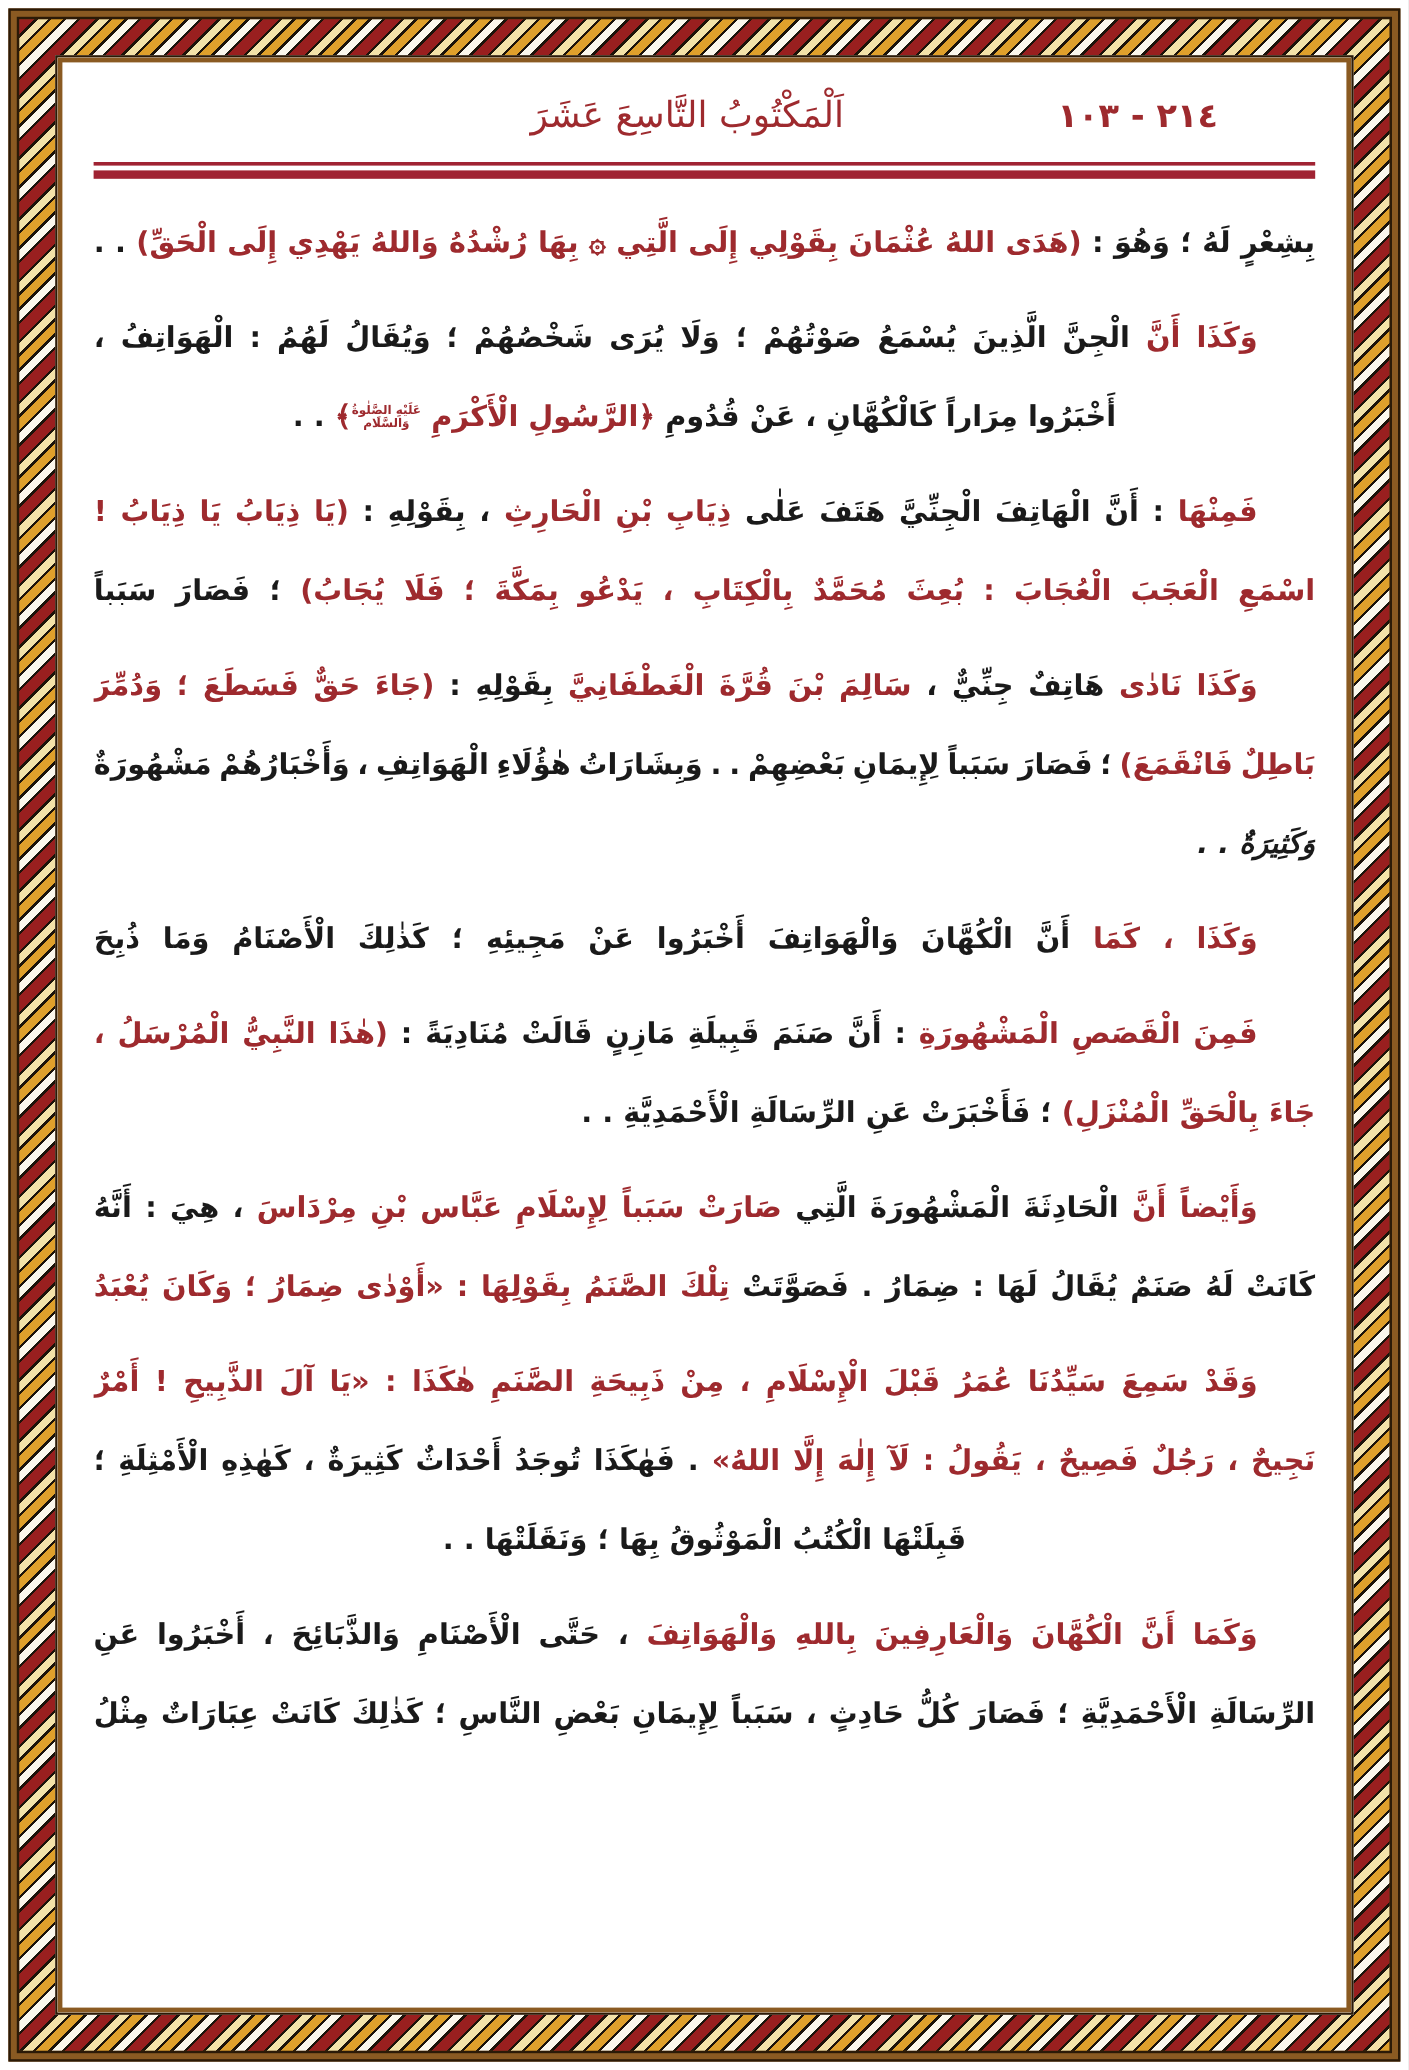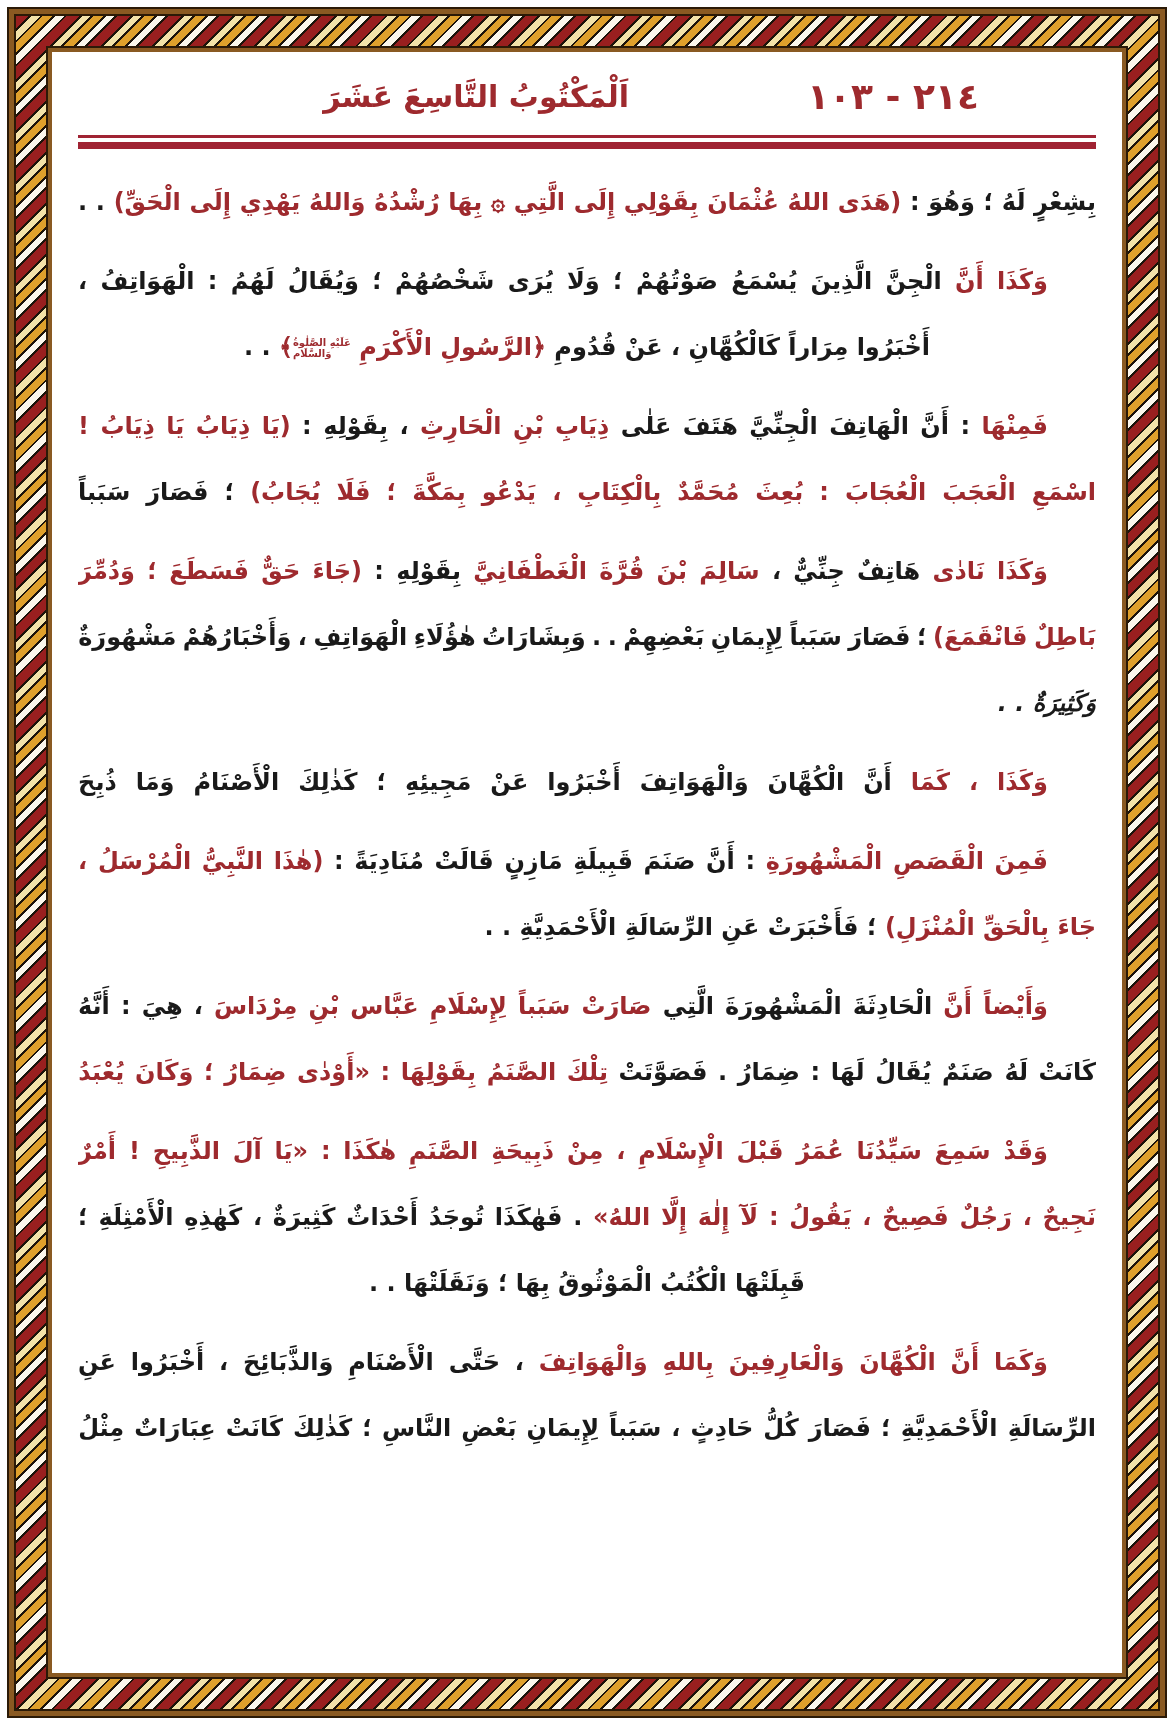--- a/index.html
+++ b/index.html
@@ -40,25 +40,25 @@
     width:100%;height:100%;box-sizing:border-box;
     border:4px solid var(--brown);background:#fff;
     padding:16px 26px 0;overflow:hidden;
   }
   
   .hdr{
     direction:rtl;display:flex;align-items:flex-end;
     height:58px;line-height:58px;white-space:pre;
   }
   .hdr-numbers{
-    color:var(--red);font-weight:bold;font-size:36px;
-    margin-right:117px;
+    color:var(--red);font-weight:bold;font-size:28px;
+    margin-right:81px;
   }
   .hdr-title{
-    color:var(--red);font-weight:bold;font-size:30px;
+    color:var(--red);font-weight:normal;font-size:30px;
     margin-right:178px;
   }
   .rules{margin:9px 0 20px;}
   .rule-thin{height:3px;background:var(--rule-red);}
   .rule-gap{height:4px;}
   .rule-thick{height:7px;background:var(--rule-red);}
   
   .body-lines{direction:rtl;}
   .line{
     height:66px;line-height:66px;font-size:24px;font-weight:bold;
@@ -67,21 +67,21 @@
   .line.justify{display:flex;justify-content:space-between;align-items:baseline;}
   .line.center{text-align:center;white-space:pre;}
   .line.left{text-align:right;white-space:pre;font-style:italic;}
   .line.right{white-space:pre;}
   .line.para{margin-top:13px;padding-right:48px;}
   .red{color:var(--red);}
   .black{color:var(--ink);}
   .stamp{
     display:inline-block;width:58px;vertical-align:middle;
     font-size:10px;line-height:11px;white-space:normal;
-    text-align:left;color:var(--red);font-weight:bold;
+    text-align:center;color:var(--red);font-weight:bold;
   }
 </style>
 </head>
 <body>
 
 <div class="page">
   <div class="frame-outer">
     <div class="frame-chain">
       <div class="frame-inner">
         <div class="frame-inner2">

